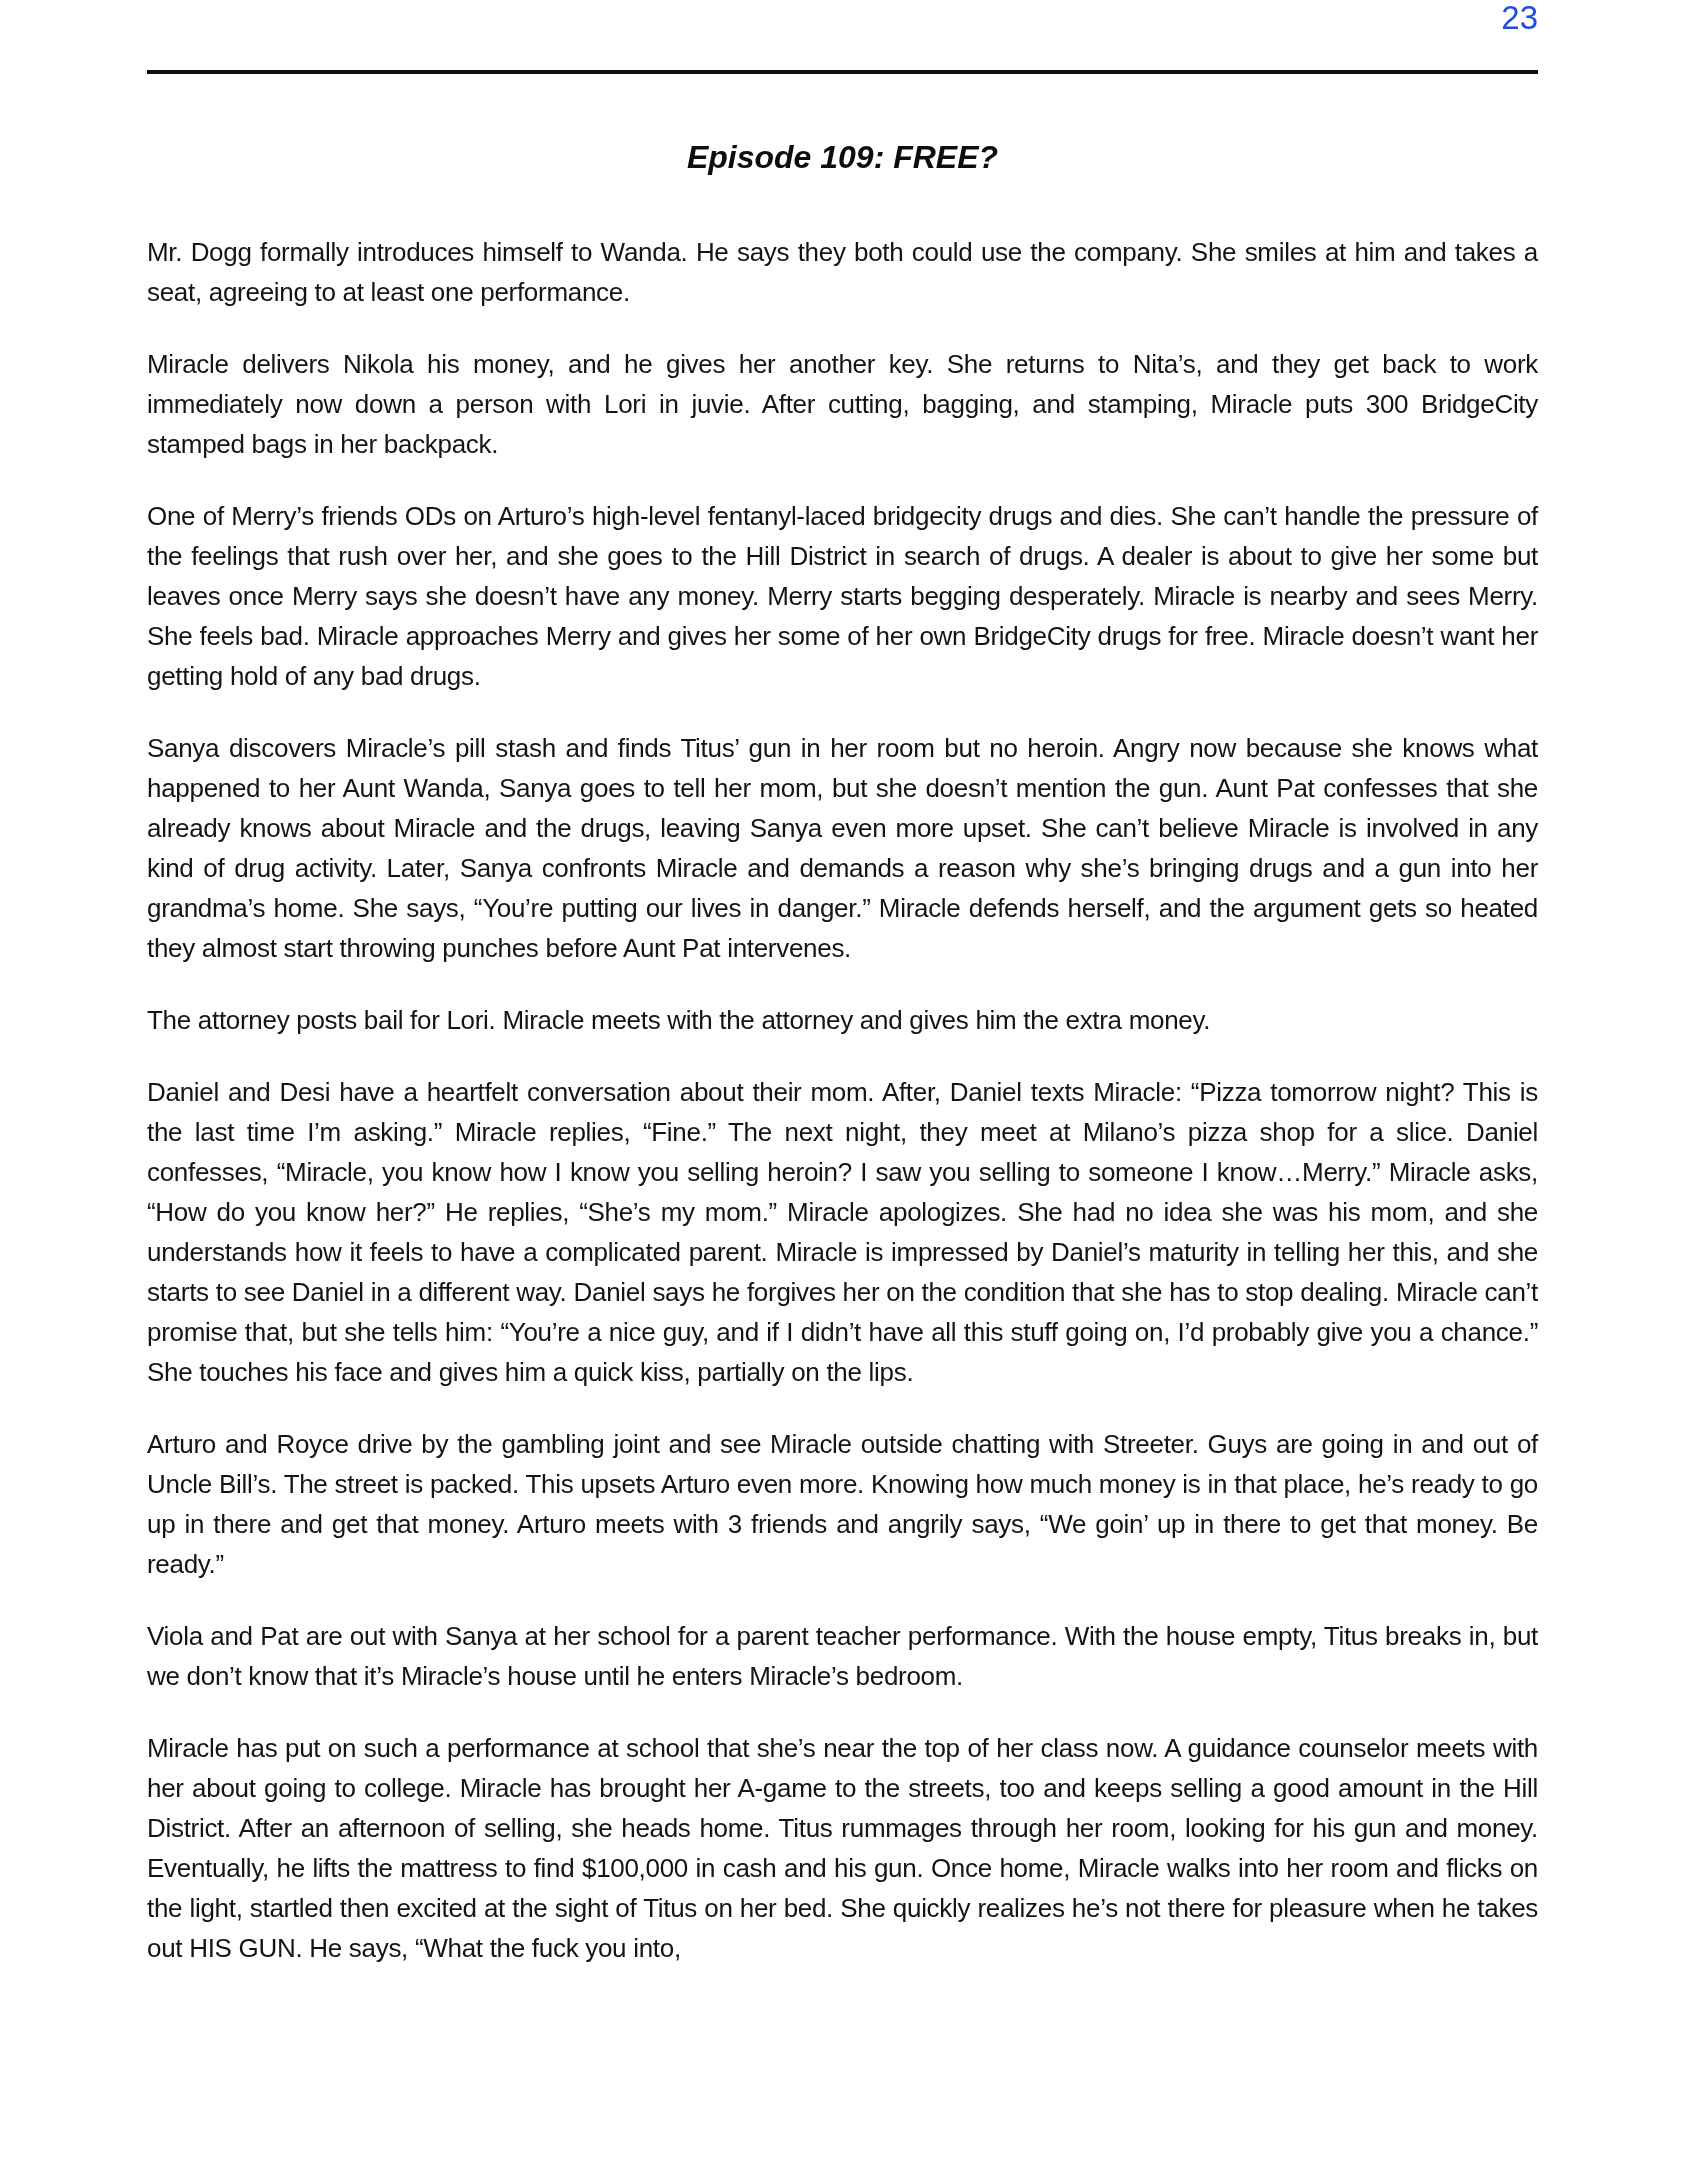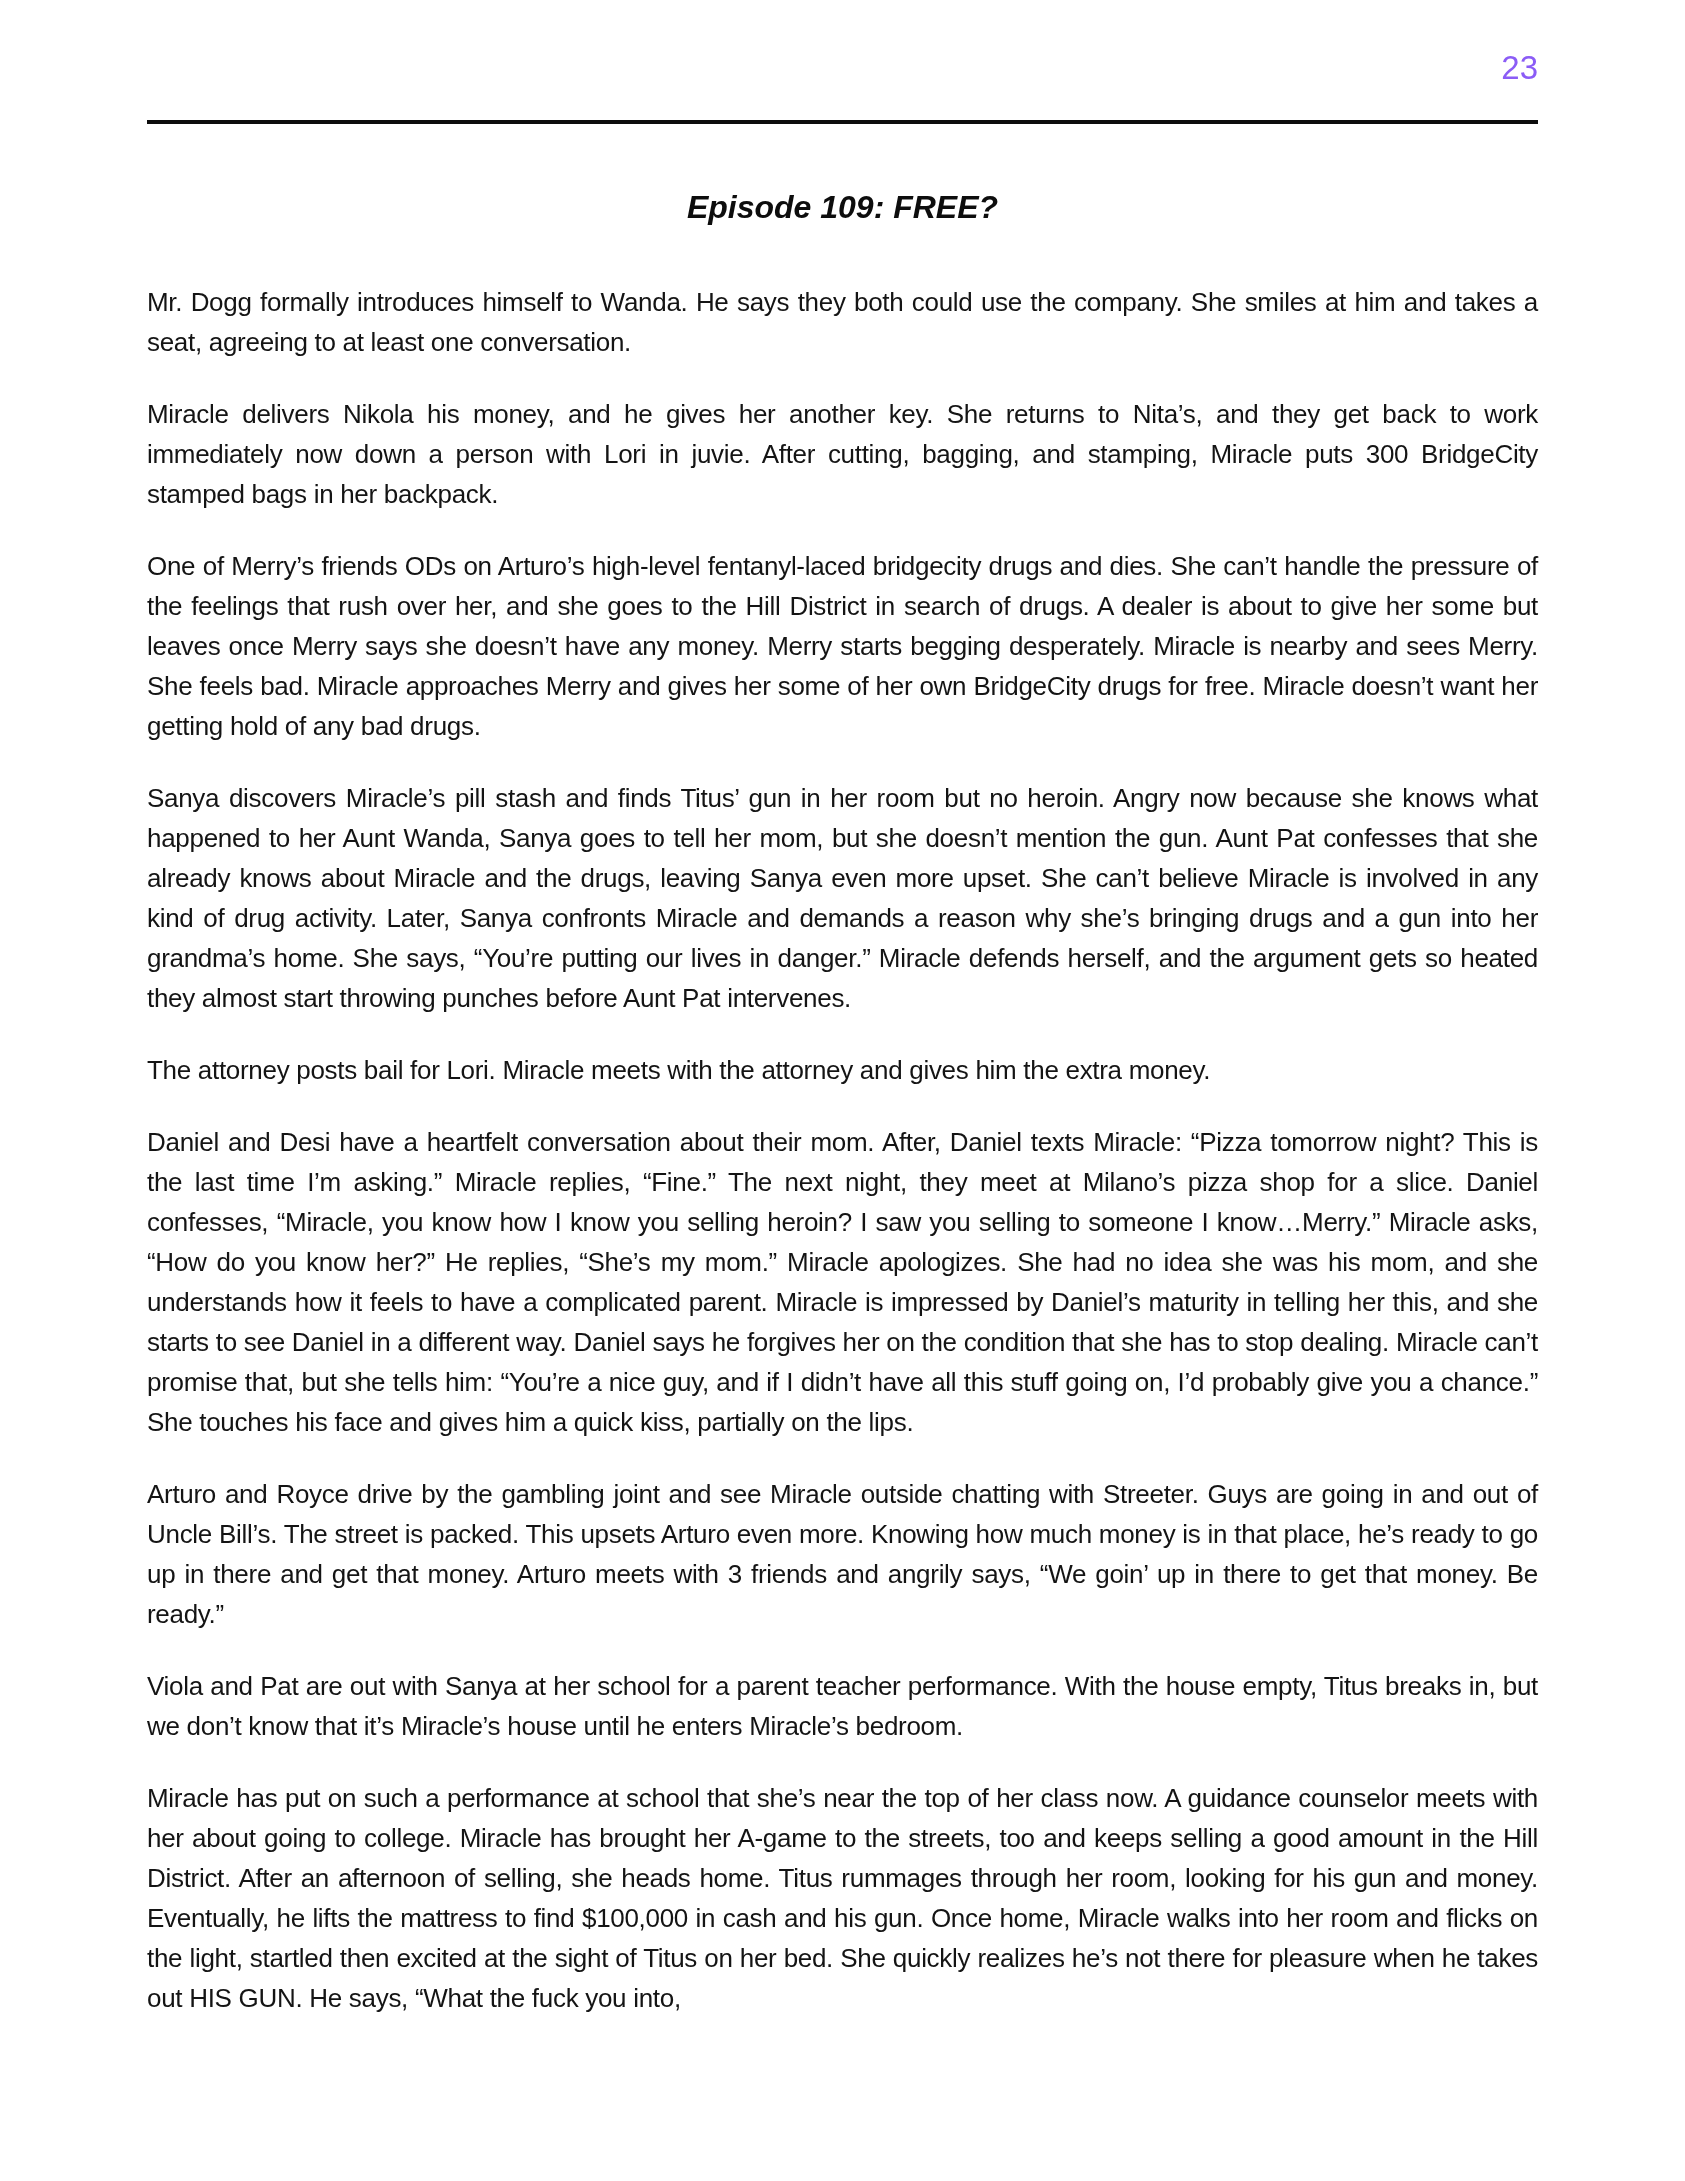--- a/index.html
+++ b/index.html
@@ -13,25 +13,24 @@
     height: 2181px;
     background: #ffffff;
     overflow: hidden;
     font-family: "Liberation Sans", sans-serif;
     color: #141414;
   }
   .content {
     margin: 0 147px;
   }
   .page-number {
-    padding-top: 50px;
     text-align: right;
     font-size: 33px;
     line-height: 35px;
-    color: #8b5cf6;
+    color: #1d4ed8;
   }
   .rule {
     margin-top: 35px;
     height: 4.4px;
     background: #0d0d0d;
   }
   .title {
     margin: 63px 0 55px 0;
     text-align: center;
     font-size: 32px;
@@ -54,21 +53,21 @@
 </style>
 </head>
 <body>
 
 <div class="page">
   <div class="content">
     <div class="page-number">23</div>
     <div class="rule"></div>
     <h1 class="title">Episode 109: FREE?</h1>
     <div class="body-text" id="paragraphs">
-        <p class="para">Mr. Dogg formally introduces himself to Wanda. He says they both could use the company. She smiles at him and takes a seat, agreeing to at least one conversation.</p>
+        <p class="para">Mr. Dogg formally introduces himself to Wanda. He says they both could use the company. She smiles at him and takes a seat, agreeing to at least one performance.</p>
         <p class="para">Miracle delivers Nikola his money, and he gives her another key. She returns to Nita’s, and they get back to work immediately now down a person with Lori in juvie. After cutting, bagging, and stamping, Miracle puts 300 BridgeCity stamped bags in her backpack.</p>
         <p class="para">One of Merry’s friends ODs on Arturo’s high-level fentanyl-laced bridgecity drugs and dies. She can’t handle the pressure of the feelings that rush over her, and she goes to the Hill District in search of drugs. A dealer is about to give her some but leaves once Merry says she doesn’t have any money. Merry starts begging desperately. Miracle is nearby and sees Merry. She feels bad. Miracle approaches Merry and gives her some of her own BridgeCity drugs for free. Miracle doesn’t want her getting hold of any bad drugs.</p>
         <p class="para">Sanya discovers Miracle’s pill stash and finds Titus’ gun in her room but no heroin. Angry now because she knows what happened to her Aunt Wanda, Sanya goes to tell her mom, but she doesn’t mention the gun. Aunt Pat confesses that she already knows about Miracle and the drugs, leaving Sanya even more upset. She can’t believe Miracle is involved in any kind of drug activity. Later, Sanya confronts Miracle and demands a reason why she’s bringing drugs and a gun into her grandma’s home. She says, “You’re putting our lives in danger.” Miracle defends herself, and the argument gets so heated they almost start throwing punches before Aunt Pat intervenes.</p>
         <p class="para">The attorney posts bail for Lori. Miracle meets with the attorney and gives him the extra money.</p>
         <p class="para">Daniel and Desi have a heartfelt conversation about their mom. After, Daniel texts Miracle: “Pizza tomorrow night? This is the last time I’m asking.” Miracle replies, “Fine.” The next night, they meet at Milano’s pizza shop for a slice. Daniel confesses, “Miracle, you know how I know you selling heroin? I saw you selling to someone I know…Merry.” Miracle asks, “How do you know her?” He replies, “She’s my mom.” Miracle apologizes. She had no idea she was his mom, and she understands how it feels to have a complicated parent. Miracle is impressed by Daniel’s maturity in telling her this, and she starts to see Daniel in a different way. Daniel says he forgives her on the condition that she has to stop dealing. Miracle can’t promise that, but she tells him: “You’re a nice guy, and if I didn’t have all this stuff going on, I’d probably give you a chance.” She touches his face and gives him a quick kiss, partially on the lips.</p>
         <p class="para">Arturo and Royce drive by the gambling joint and see Miracle outside chatting with Streeter. Guys are going in and out of Uncle Bill’s. The street is packed. This upsets Arturo even more. Knowing how much money is in that place, he’s ready to go up in there and get that money. Arturo meets with 3 friends and angrily says, “We goin’ up in there to get that money. Be ready.”</p>
         <p class="para">Viola and Pat are out with Sanya at her school for a parent teacher performance. With the house empty, Titus breaks in, but we don’t know that it’s Miracle’s house until he enters Miracle’s bedroom.</p>
         <p class="para">Miracle has put on such a performance at school that she’s near the top of her class now. A guidance counselor meets with her about going to college. Miracle has brought her A-game to the streets, too and keeps selling a good amount in the Hill District. After an afternoon of selling, she heads home. Titus rummages through her room, looking for his gun and money. Eventually, he lifts the mattress to find $100,000 in cash and his gun. Once home, Miracle walks into her room and flicks on the light, startled then excited at the sight of Titus on her bed. She quickly realizes he’s not there for pleasure when he takes out HIS GUN. He says, “What the fuck you into,</p>
       </div>
   </div>

